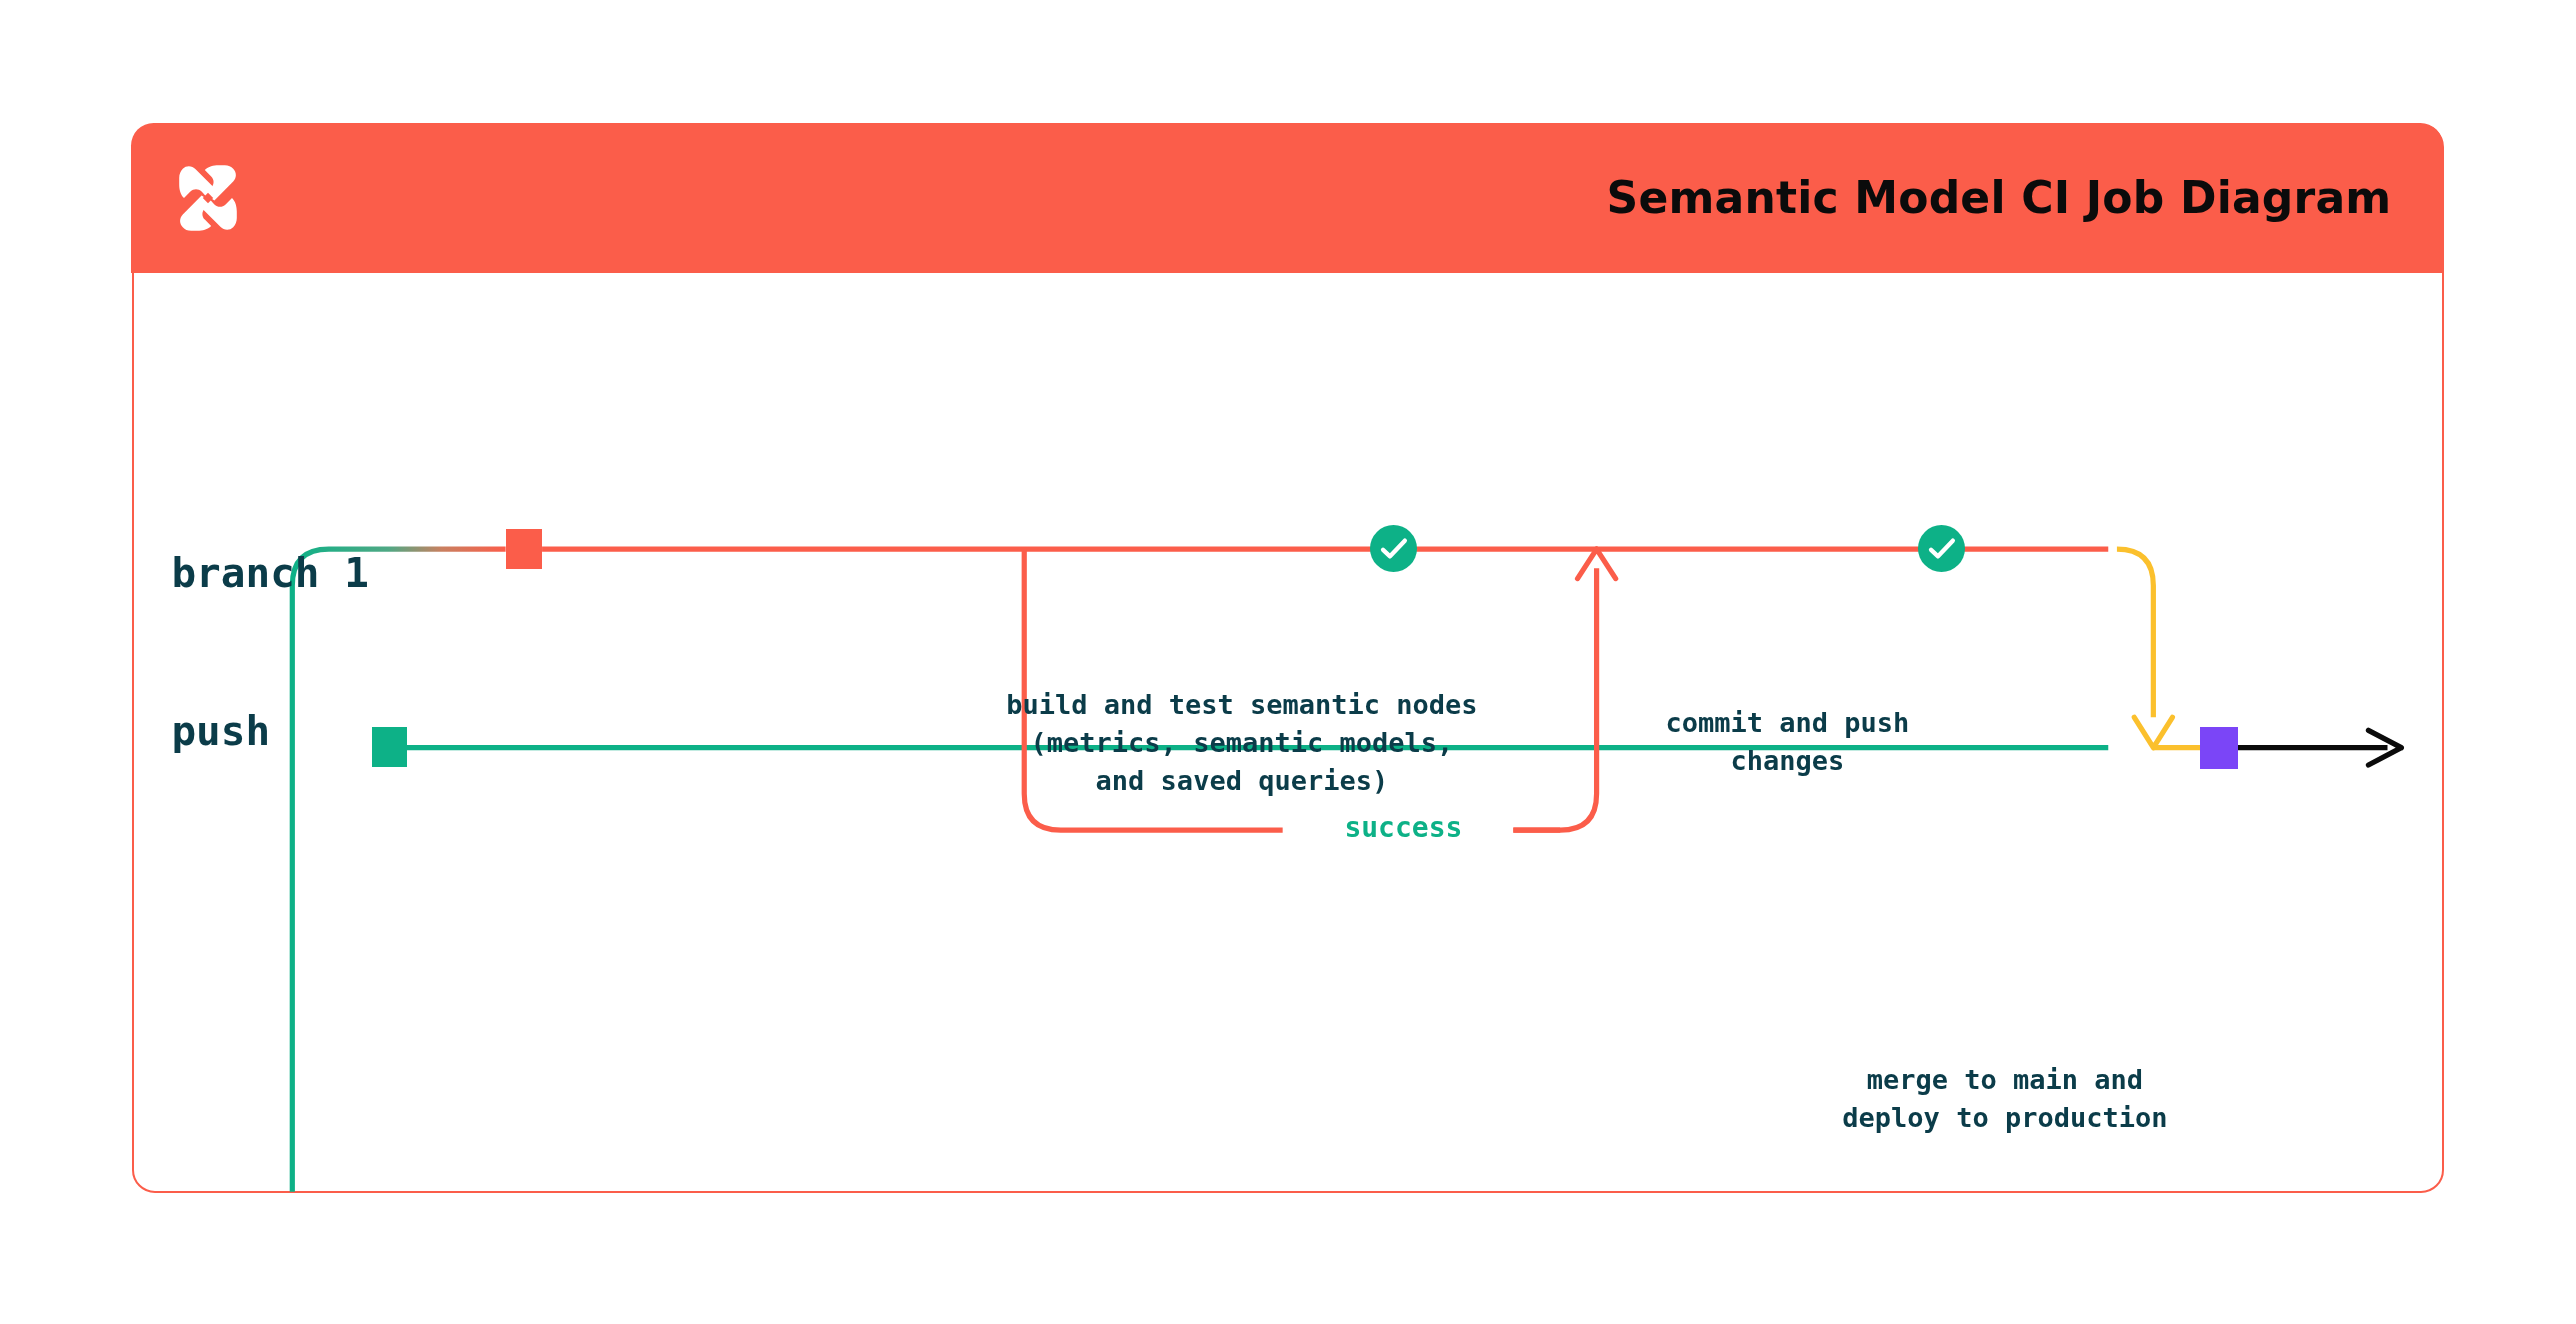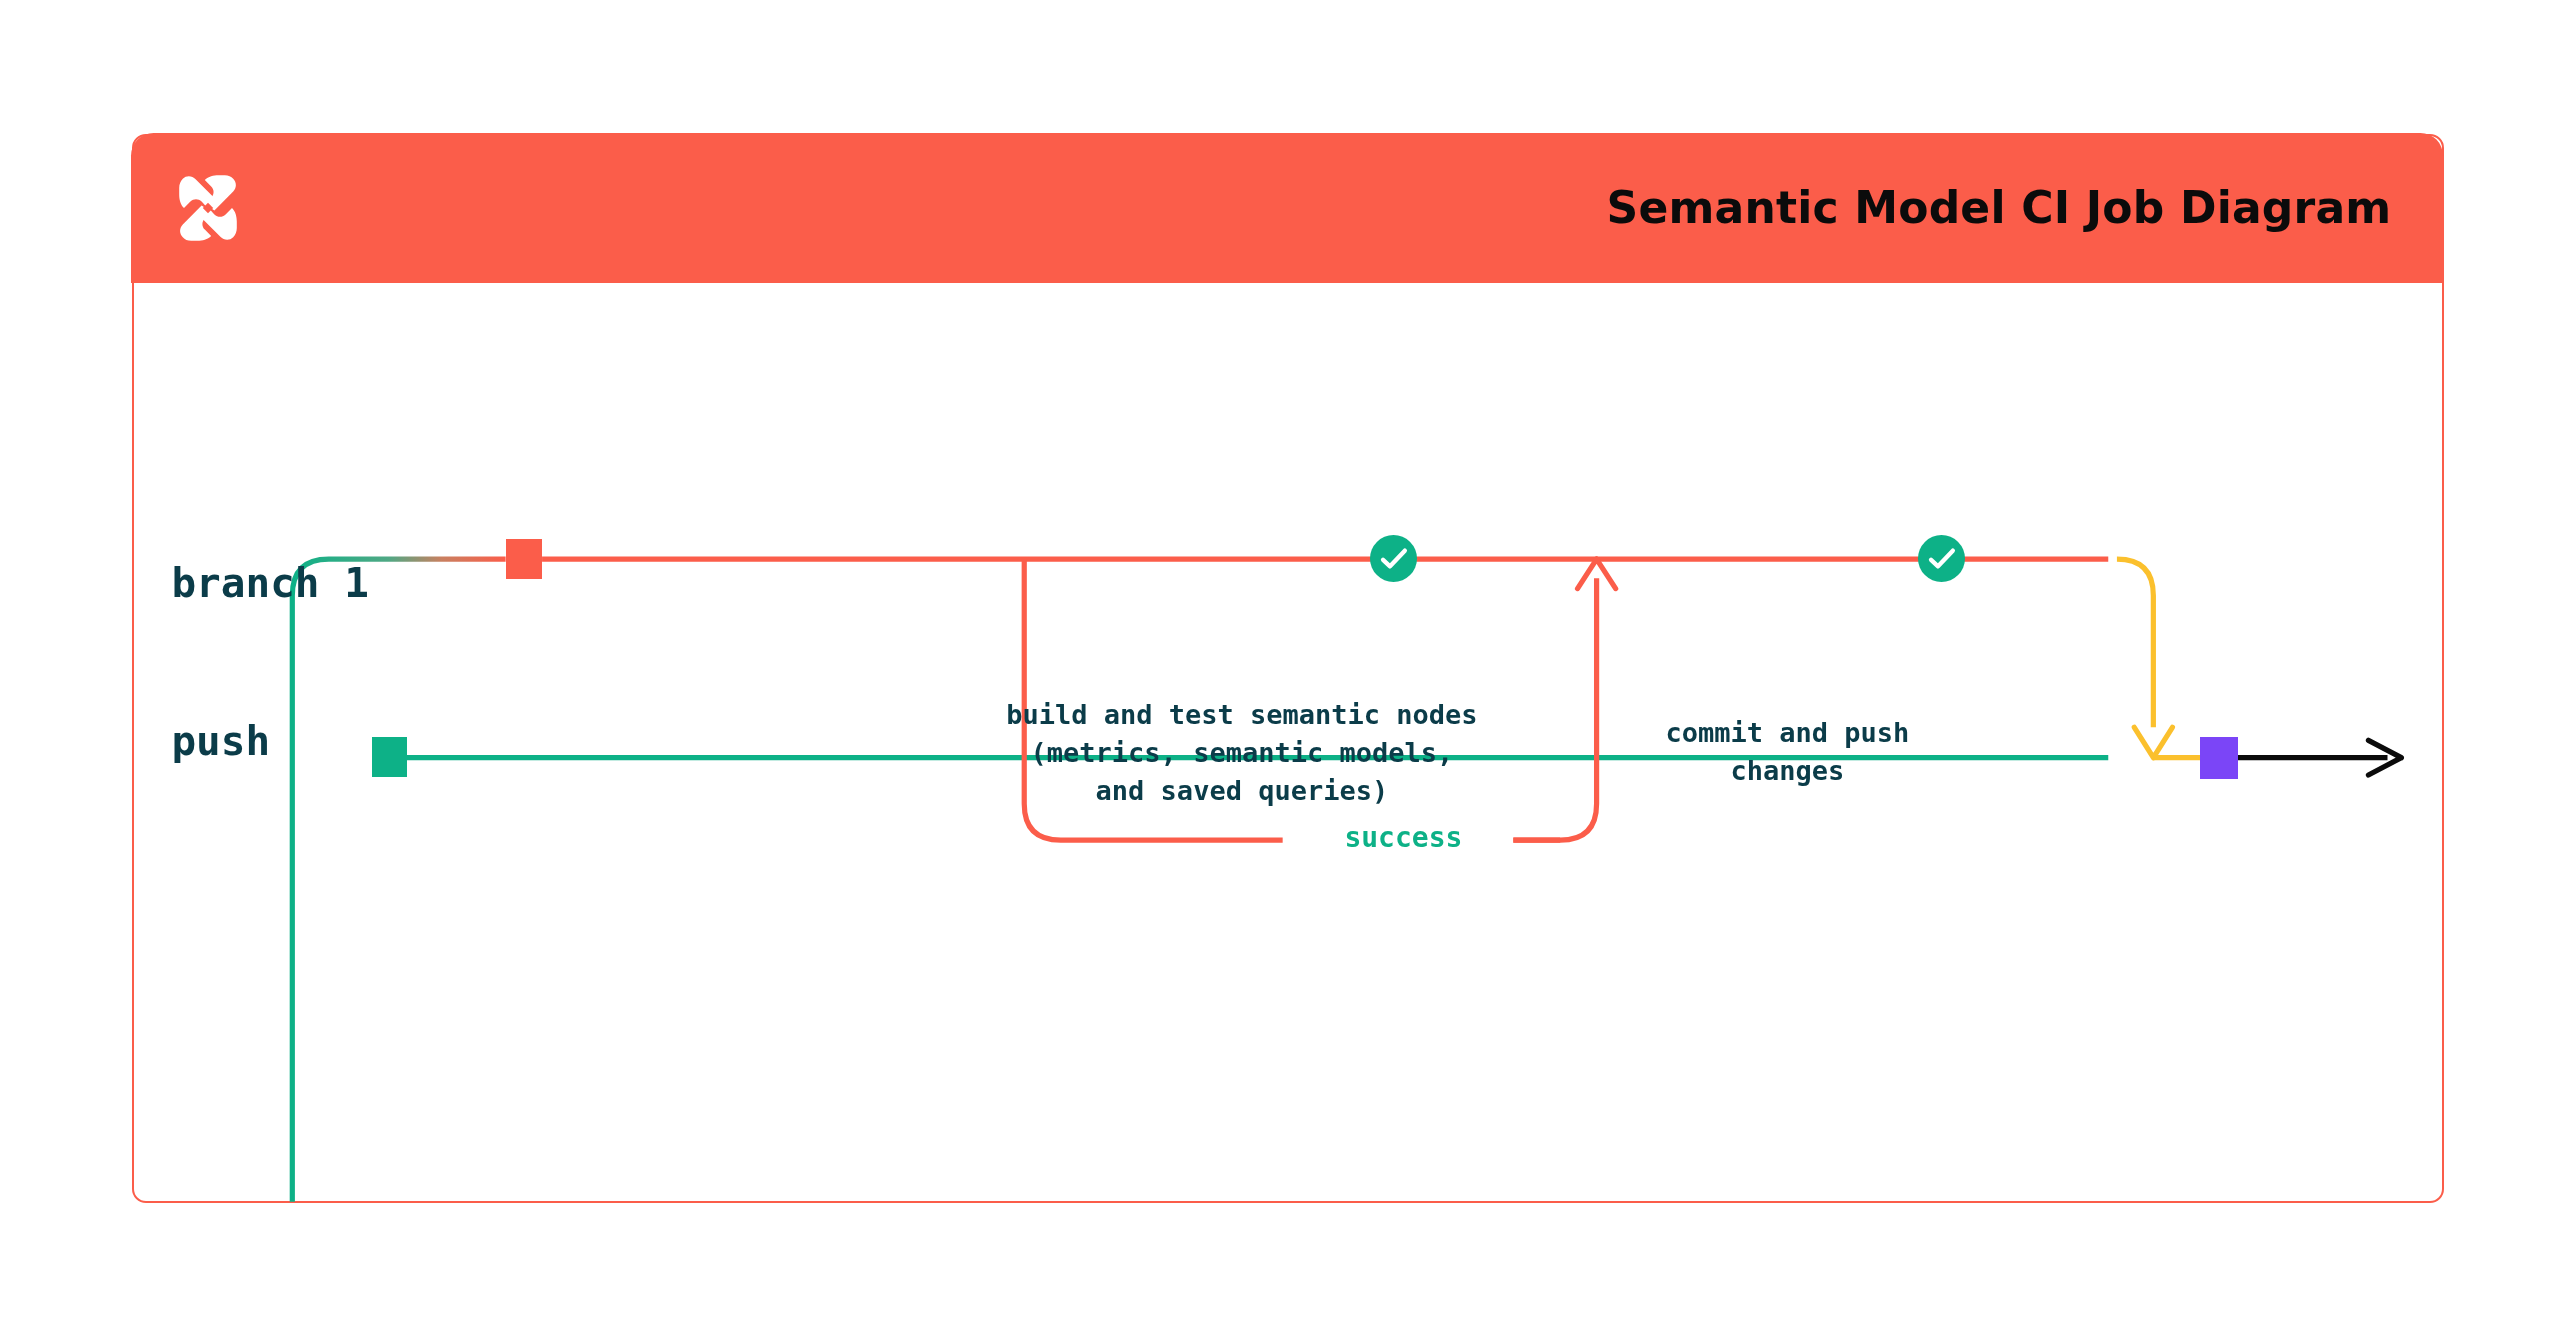--- a/index.html
+++ b/index.html
@@ -11,25 +11,25 @@
     overflow: hidden;
   }
   body {
     font-family: "DejaVu Sans Mono", monospace;
   }
 
   
   #card {
     position: absolute;
     left: 132px;
-    top: 134px;
+    top: 124px;
     width: 2312px;
     height: 1069px;
     border: 2.6px solid #FB5D4A;
-    border-radius: 14px;
+    border-radius: 23px;
     background: #ffffff;
     box-sizing: border-box;
   }
 
   
   #card-header {
     position: absolute;
     left: -2.6px;
     top: -2.6px;
     width: 2312px;
@@ -267,18 +267,20 @@
       <svg viewBox="0 0 54 54" width="47" height="47" aria-hidden="true">
         <path d="M15 28.5 L23 36 L40 18" stroke="#ffffff" stroke-width="5" fill="none" stroke-linecap="round" stroke-linejoin="round"></path>
       </svg>
     </div>
 
     <div class="node-caption" id="cap-build">build and test semantic nodes
 (metrics, semantic models,
 and saved queries)</div>
     <div class="node-caption" id="cap-commit">commit and push
 changes</div>
+    <div class="node-caption" id="cap-merge">merge to main and
+deploy to production</div>
 
     <div id="label-success">success</div>
 
   </div>
 </div>
 
 
 </body></html>

